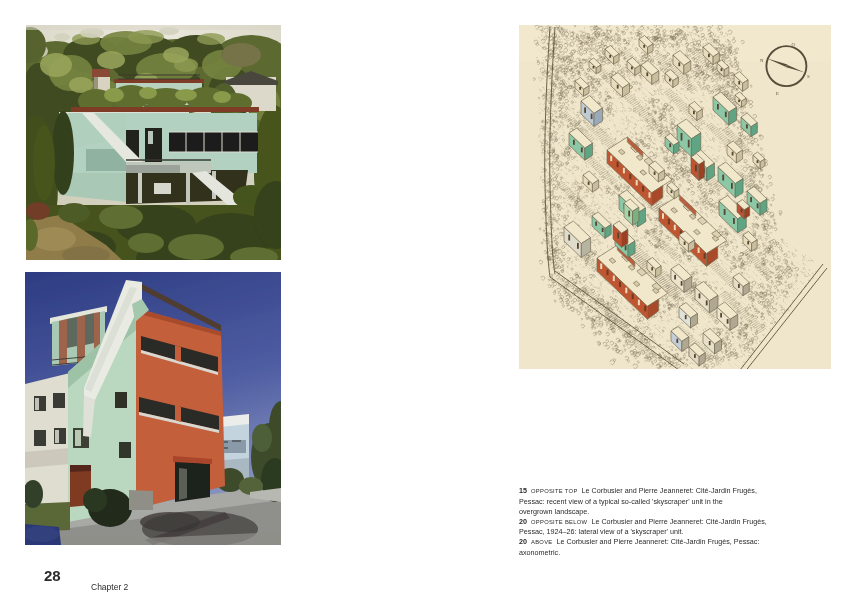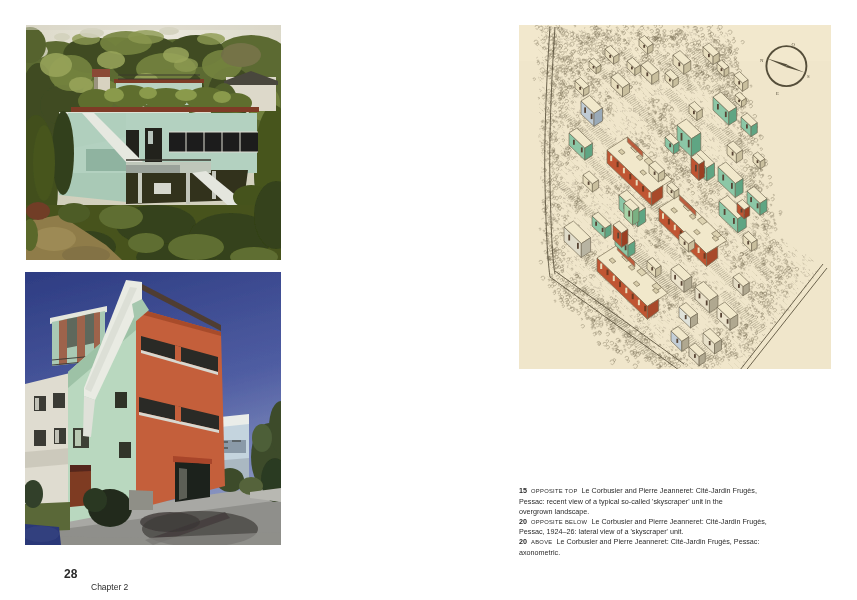--- a/index.html
+++ b/index.html
@@ -5,21 +5,21 @@
   html,body{margin:0;padding:0;}
   body{width:857px;height:600px;background:#ffffff;position:relative;overflow:hidden;
        font-family:"Liberation Sans", sans-serif;}
   .abs{position:absolute;}
   #photo1{left:26px;top:25px;width:255px;height:235px;}
   #photo2{left:25px;top:272px;width:256px;height:273px;}
   #draw{left:519px;top:25px;width:312px;height:344px;}
   #caption{left:519px;top:486px;width:300px;font-size:7.2px;line-height:9.85px;color:#2b2b2b;white-space:nowrap;}
   .num{font-weight:bold;margin-top:30px;}
   .sc{font-size:5.8px;letter-spacing:0.3px;color:#2b2b2b;}
-  #footer{left:64px;top:567px;font-size:12px;color:#2b2b2b;}
+  #footer{left:44px;top:567px;font-size:15px;color:#2b2b2b;}
   #footer b{font-weight:bold;}
   #chap{left:91px;top:582px;font-size:8.5px;color:#2b2b2b;}
 </style>
 </head>
 <body>
 
 <svg id="photo1" class="abs" viewBox="0 0 255 235" preserveAspectRatio="none">
   <defs>
     <radialGradient id="p1sky" cx="50%" cy="0%" r="90%">
       <stop offset="0%" stop-color="#ece9de"></stop>

